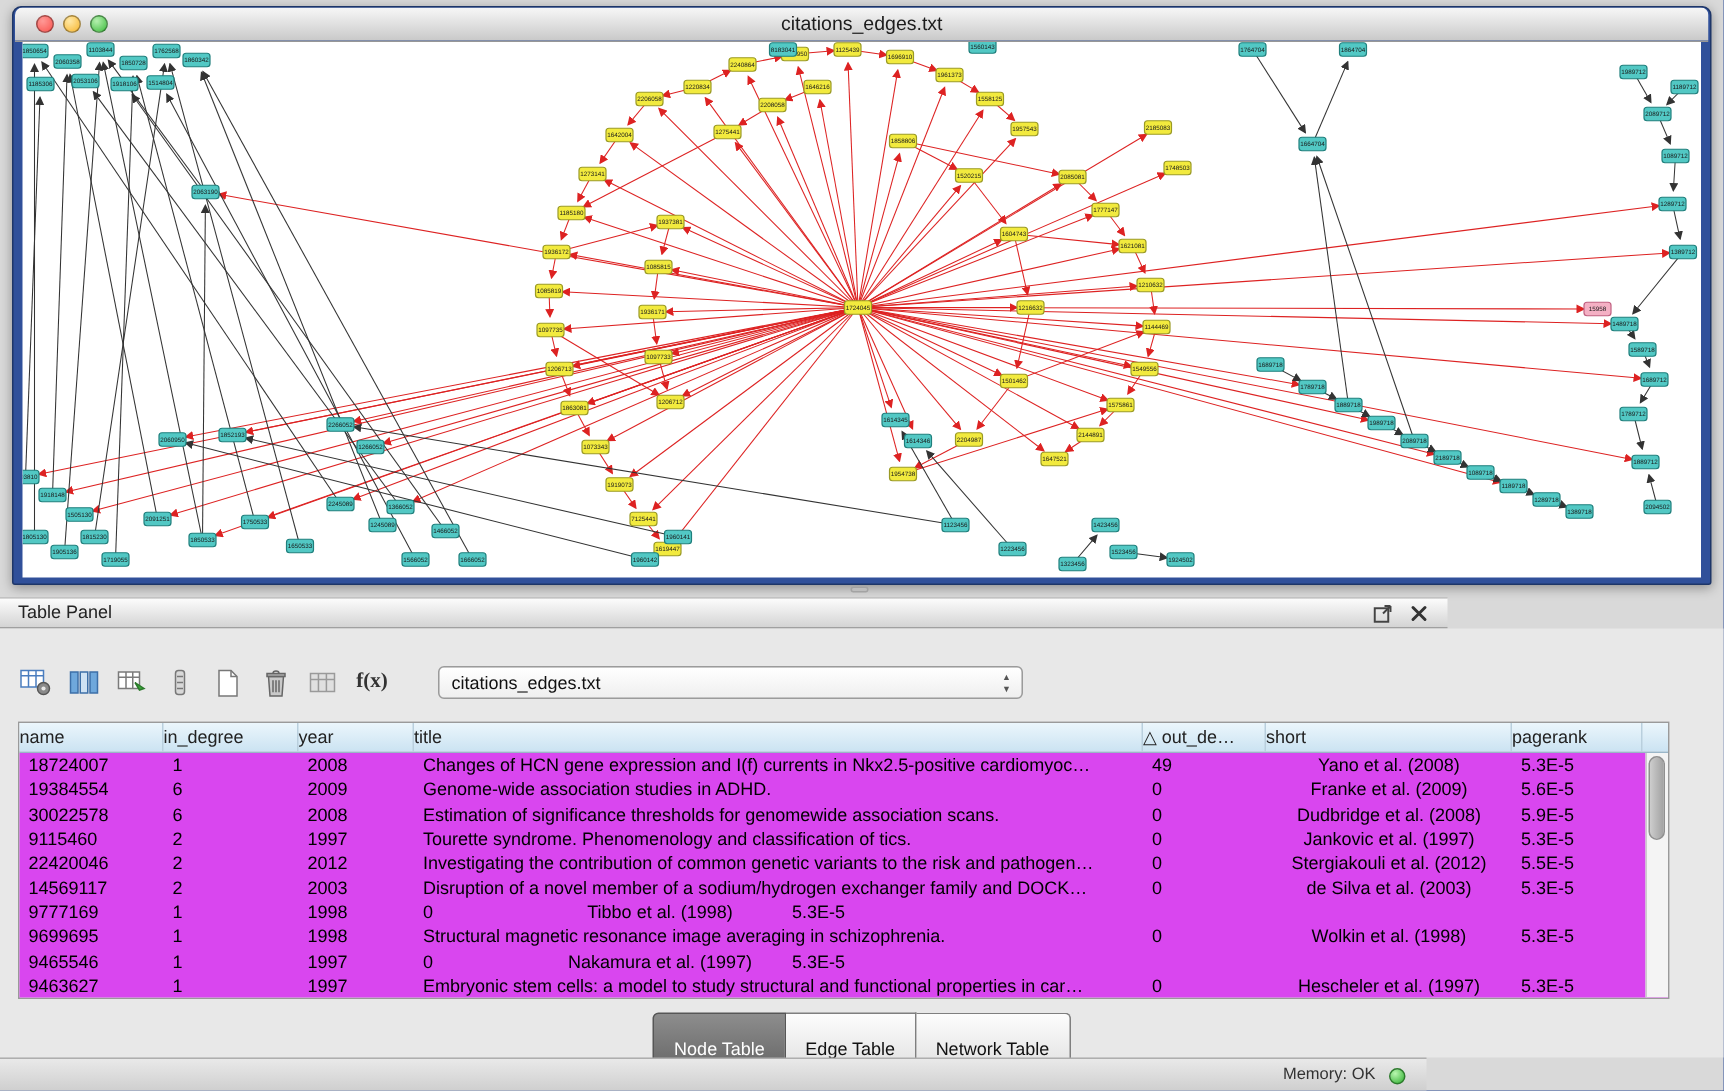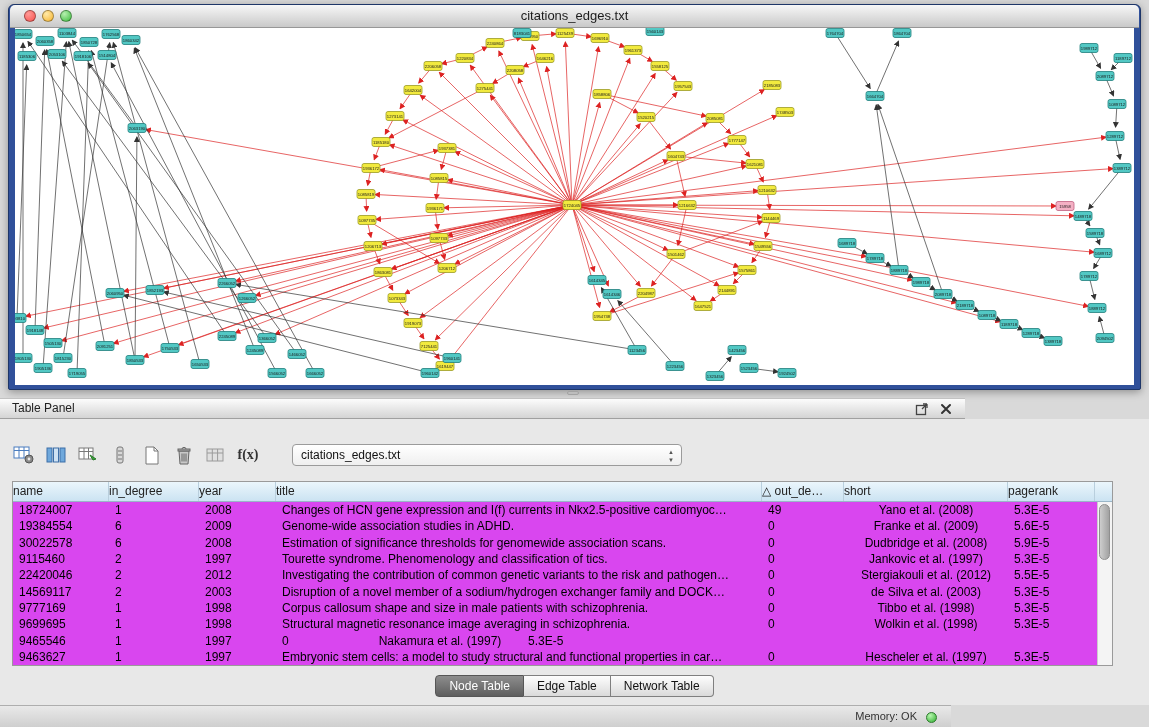--- a/index.html
+++ b/index.html
@@ -53,21 +53,21 @@
   .tbodyc{position:relative;height:163px;overflow:hidden;background:#d946ef}
   .trow{display:flex;height:16.3px;align-items:center;cursor:default}
   .td{box-sizing:border-box;font-size:12px;color:#000;padding-left:6px;overflow:hidden;white-space:nowrap}
   .td.c5{text-align:center;padding-left:0}
   .sb{position:absolute;right:0;top:0;width:15px;height:163px;background:#f4f4f4;border-left:1px solid #cccccc;box-sizing:border-box}
   .sb-thumb{position:absolute;left:1px;top:2px;width:11px;height:56px;border-radius:6px;
     background:linear-gradient(90deg,#cdcdcd,#a2a2a2);border:1px solid #8f8f8f;box-sizing:border-box;cursor:pointer}
 
   
   .tabs{position:absolute;left:0;top:256px;width:100%;display:flex;justify-content:center}
-  .tab{height:20px;line-height:20px;padding:0 13px;font-size:12px;border:1px solid #7f7f7f;border-left:none;
+  .tab{height:20px;line-height:20px;padding:13px 13px;font-size:12px;border:1px solid #7f7f7f;border-left:none;
     background:linear-gradient(#fdfdfd,#dadada);color:#111;cursor:pointer}
   .tab:first-child{border-left:1px solid #7f7f7f;border-radius:4px 0 0 4px}
   .tab:last-child{border-radius:0 4px 4px 0}
   .tab.active{background:linear-gradient(#8d8d8d,#5e5e5e);color:#fff;border-color:#565656}
 
   
   .statusbar{position:absolute;left:0;top:705px;width:951px;height:22px;
     background:linear-gradient(#e9e9e9,#cfcfcf);border-top:1px solid #aeaeae;box-sizing:border-box}
   .mem{position:absolute;right:34px;line-height:21px;font-size:11px;color:#333}
   .memdot{position:absolute;right:14px;top:6px;width:11px;height:11px;border-radius:50%;
@@ -876,21 +876,20 @@
           <div class="td c2">2003</div>
           <div class="td c3">Disruption of a novel member of a sodium/hydrogen exchanger family and DOCK…</div>
           <div class="td c4">0</div>
           <div class="td c5">de Silva et al. (2003)</div>
           <div class="td c6">5.3E-5</div>
         </div>
         <div class="trow">
           <div class="td c0">9777169</div>
           <div class="td c1">1</div>
           <div class="td c2">1998</div>
-          <div class="td c3">Corpus callosum shape and size in male patients with schizophrenia.</div>
           <div class="td c4">0</div>
           <div class="td c5">Tibbo et al. (1998)</div>
           <div class="td c6">5.3E-5</div>
         </div>
         <div class="trow">
           <div class="td c0">9699695</div>
           <div class="td c1">1</div>
           <div class="td c2">1998</div>
           <div class="td c3">Structural magnetic resonance image averaging in schizophrenia.</div>
           <div class="td c4">0</div>

